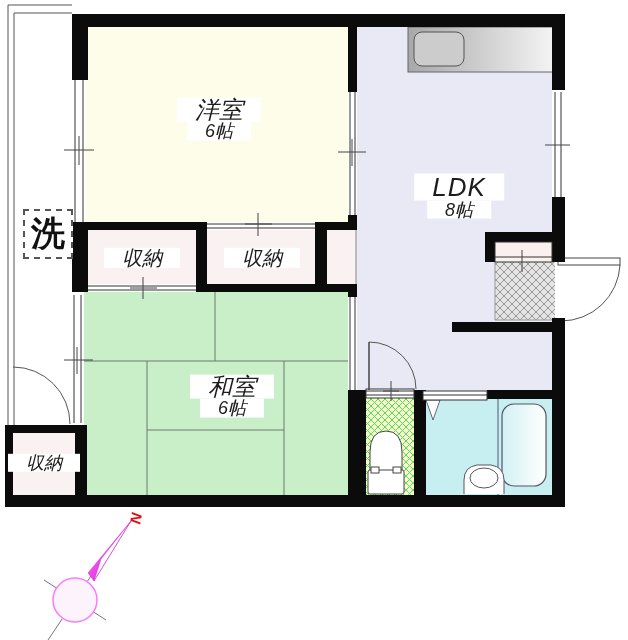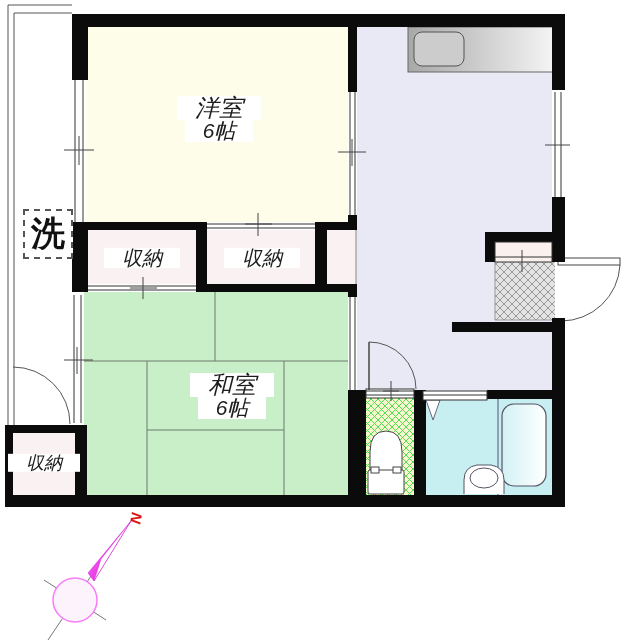--- a/index.html
+++ b/index.html
@@ -3,21 +3,21 @@
 <meta charset="utf-8">
 <style>
   html,body{margin:0;padding:0;background:#fff;}
   #stage{position:relative;width:628px;height:640px;background:#fff;overflow:hidden;
          font-family:"Liberation Sans","DejaVu Sans",sans-serif;}
   #plan-svg{position:absolute;left:0;top:0;}
   .lbl{position:absolute;transform:translate(-50%,-50%);text-align:center;color:#1c1c1c;
        font-style:italic;line-height:1.02;white-space:nowrap;}
   .lbl .bg{background:#fff;display:inline-block;padding:0 18px;}
   .room-name{font-size:24px;}
-  .room-size{font-size:21px;}
+  .room-size{font-size:18px;}
   .ldk-name{font-size:26px;letter-spacing:1px;}
   .closet-lbl{font-size:20px;}
   .closet-sm{font-size:18px;}
   #laundry-box{position:absolute;left:23px;top:209px;width:46px;height:46px;
        border:2px dashed #555;background:#fff;display:flex;align-items:center;justify-content:center;}
   #laundry-box span{font-size:34px;font-style:normal;color:#111;font-weight:bold;}
 </style>
 </head>
 <body>
 
@@ -175,20 +175,24 @@
     <path d="M131,521 L94,581" stroke="#cc22cc" stroke-width="0.8" fill="none"></path>
     <text x="136" y="523" font-size="15" font-weight="bold" font-style="italic" fill="#dd1111" text-anchor="middle" transform="rotate(100 136 518)">N</text>
   </g>
 </svg>
 
 <div class="lbl" style="left:219px;top:119px;">
   <span class="bg room-name">洋室</span><br>
   <span class="bg room-size">6帖</span>
 </div>
 
+<div class="lbl" style="left:459px;top:196px;">
+  <span class="bg ldk-name">LDK</span><br>
+  <span class="bg room-size">8帖</span>
+</div>
 
 <div class="lbl" style="left:219px;top:396px;margin-left:13px;">
   <span class="bg room-name">和室</span><br>
   <span class="bg room-size">6帖</span>
 </div>
 
 <div class="lbl closet-lbl" style="left:142px;top:258px;">
   <span class="bg">収納</span>
 </div>
 <div class="lbl closet-lbl" style="left:262px;top:258px;">

